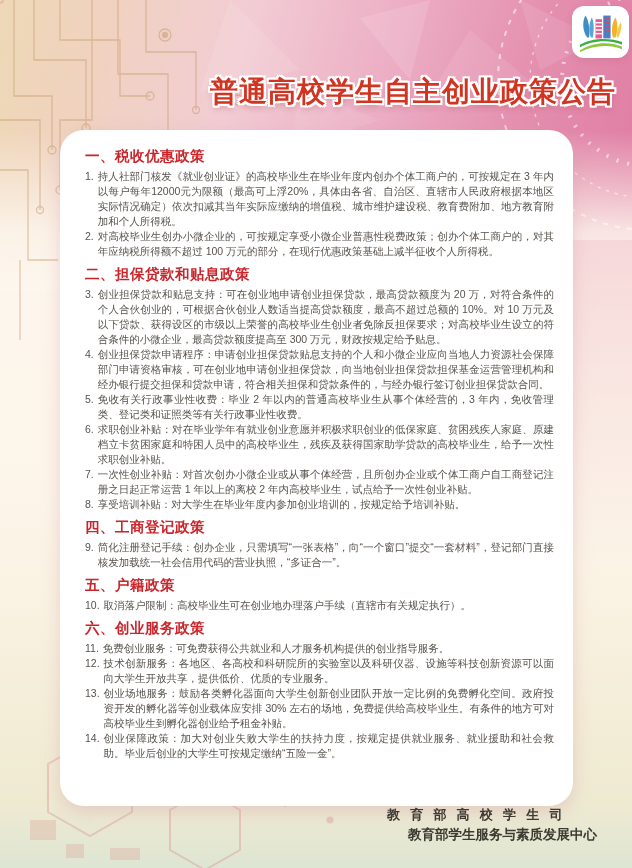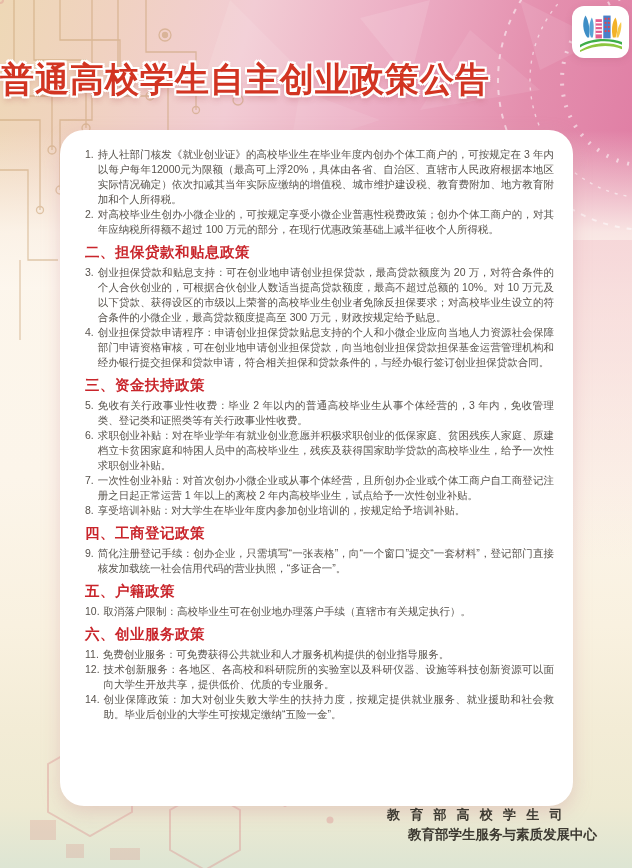--- a/index.html
+++ b/index.html
@@ -19,22 +19,22 @@
     background:linear-gradient(180deg,rgba(246,214,216,.9),rgba(246,214,216,0));
   }
   svg.deco{position:absolute;top:0;left:0;pointer-events:none;}
   .logo-box{
     position:absolute;top:6px;right:3px;width:57px;height:52px;
     background:#fff;border-radius:12px;
     box-shadow:0 2px 6px rgba(180,90,120,.25);
     display:flex;align-items:center;justify-content:center;
   }
   .page-title{
-    position:absolute;top:57px;left:0;right:0;margin:0;text-align:left;
-    font-size:34px;font-weight:800;letter-spacing:1px;color:#d23422;
+    position:absolute;top:57px;left:0;right:0;margin:16px;text-align:right;
+    font-size:28px;font-weight:800;letter-spacing:1px;color:#d23422;
     text-shadow:
       -2px -2px 0 #fff,0 -2px 0 #fff,2px -2px 0 #fff,
       -2px 0 0 #fff,2px 0 0 #fff,
       -2px 2px 0 #fff,0 2px 0 #fff,2px 2px 0 #fff,
       0 4px 6px rgba(160,40,50,.35);
   }
   .card{
     position:absolute;top:130px;left:60px;width:513px;height:676px;
     background:#fff;border-radius:24px;
     box-shadow:0 6px 18px rgba(205,150,160,.35);
@@ -143,20 +143,21 @@
     <path d="M2 37 C14 29 36 29 48 34 L48 37 C36 31 14 32 2 40 Z" fill="#3fae49"></path>
     <path d="M2 43 C16 34 34 33 48 39 L48 42 C34 36 16 38 2 45 Z" fill="#8cc63f"></path>
   </svg>
 </div>
 
 <h1 class="page-title">普通高校学生自主创业政策公告</h1>
 
 <div class="card">
 
   <section class="policy-section">
+    <h2 class="sec-h">一、税收优惠政策</h2>
     <div class="item">
       <span class="num">1.</span>
       <span class="txt">持人社部门核发《就业创业证》的高校毕业生在毕业年度内创办个体工商户的，可按规定在 3 年内以每户每年12000元为限额（最高可上浮20%，具体由各省、自治区、直辖市人民政府根据本地区实际情况确定）依次扣减其当年实际应缴纳的增值税、城市维护建设税、教育费附加、地方教育附加和个人所得税。</span>
     </div>
     <div class="item">
       <span class="num">2.</span>
       <span class="txt">对高校毕业生创办小微企业的，可按规定享受小微企业普惠性税费政策；创办个体工商户的，对其年应纳税所得额不超过 100 万元的部分，在现行优惠政策基础上减半征收个人所得税。</span>
     </div>
   </section>
 
@@ -166,21 +167,20 @@
       <span class="num">3.</span>
       <span class="txt">创业担保贷款和贴息支持：可在创业地申请创业担保贷款，最高贷款额度为 20 万，对符合条件的个人合伙创业的，可根据合伙创业人数适当提高贷款额度，最高不超过总额的 10%。对 10 万元及以下贷款、获得设区的市级以上荣誉的高校毕业生创业者免除反担保要求；对高校毕业生设立的符合条件的小微企业，最高贷款额度提高至 300 万元，财政按规定给予贴息。</span>
     </div>
     <div class="item">
       <span class="num">4.</span>
       <span class="txt">创业担保贷款申请程序：申请创业担保贷款贴息支持的个人和小微企业应向当地人力资源社会保障部门申请资格审核，可在创业地申请创业担保贷款，向当地创业担保贷款担保基金运营管理机构和经办银行提交担保和贷款申请，符合相关担保和贷款条件的，与经办银行签订创业担保贷款合同。</span>
     </div>
   </section>
 
   <section class="policy-section">
-    <h2 class="sec-h">三、资金扶持政策</h2>
     <div class="item">
       <span class="num">5.</span>
       <span class="txt">免收有关行政事业性收费：毕业 2 年以内的普通高校毕业生从事个体经营的，3 年内，免收管理类、登记类和证照类等有关行政事业性收费。</span>
     </div>
     <div class="item">
       <span class="num">6.</span>
       <span class="txt">求职创业补贴：对在毕业学年有就业创业意愿并积极求职创业的低保家庭、贫困残疾人家庭、原建档立卡贫困家庭和特困人员中的高校毕业生，残疾及获得国家助学贷款的高校毕业生，给予一次性求职创业补贴。</span>
     </div>
     <div class="item">
       <span class="num">7.</span>
@@ -210,20 +210,24 @@
 
   <section class="policy-section">
     <h2 class="sec-h">六、创业服务政策</h2>
     <div class="item">
       <span class="num">11.</span>
       <span class="txt">免费创业服务：可免费获得公共就业和人才服务机构提供的创业指导服务。</span>
     </div>
     <div class="item">
       <span class="num">12.</span>
       <span class="txt">技术创新服务：各地区、各高校和科研院所的实验室以及科研仪器、设施等科技创新资源可以面向大学生开放共享，提供低价、优质的专业服务。</span>
+    </div>
+    <div class="item">
+      <span class="num">13.</span>
+      <span class="txt">创业场地服务：鼓励各类孵化器面向大学生创新创业团队开放一定比例的免费孵化空间。政府投资开发的孵化器等创业载体应安排 30% 左右的场地，免费提供给高校毕业生。有条件的地方可对高校毕业生到孵化器创业给予租金补贴。</span>
     </div>
     <div class="item">
       <span class="num">14.</span>
       <span class="txt">创业保障政策：加大对创业失败大学生的扶持力度，按规定提供就业服务、就业援助和社会救助。毕业后创业的大学生可按规定缴纳“五险一金”。</span>
     </div>
   </section>
 
 </div>
 
 <div class="footer">

